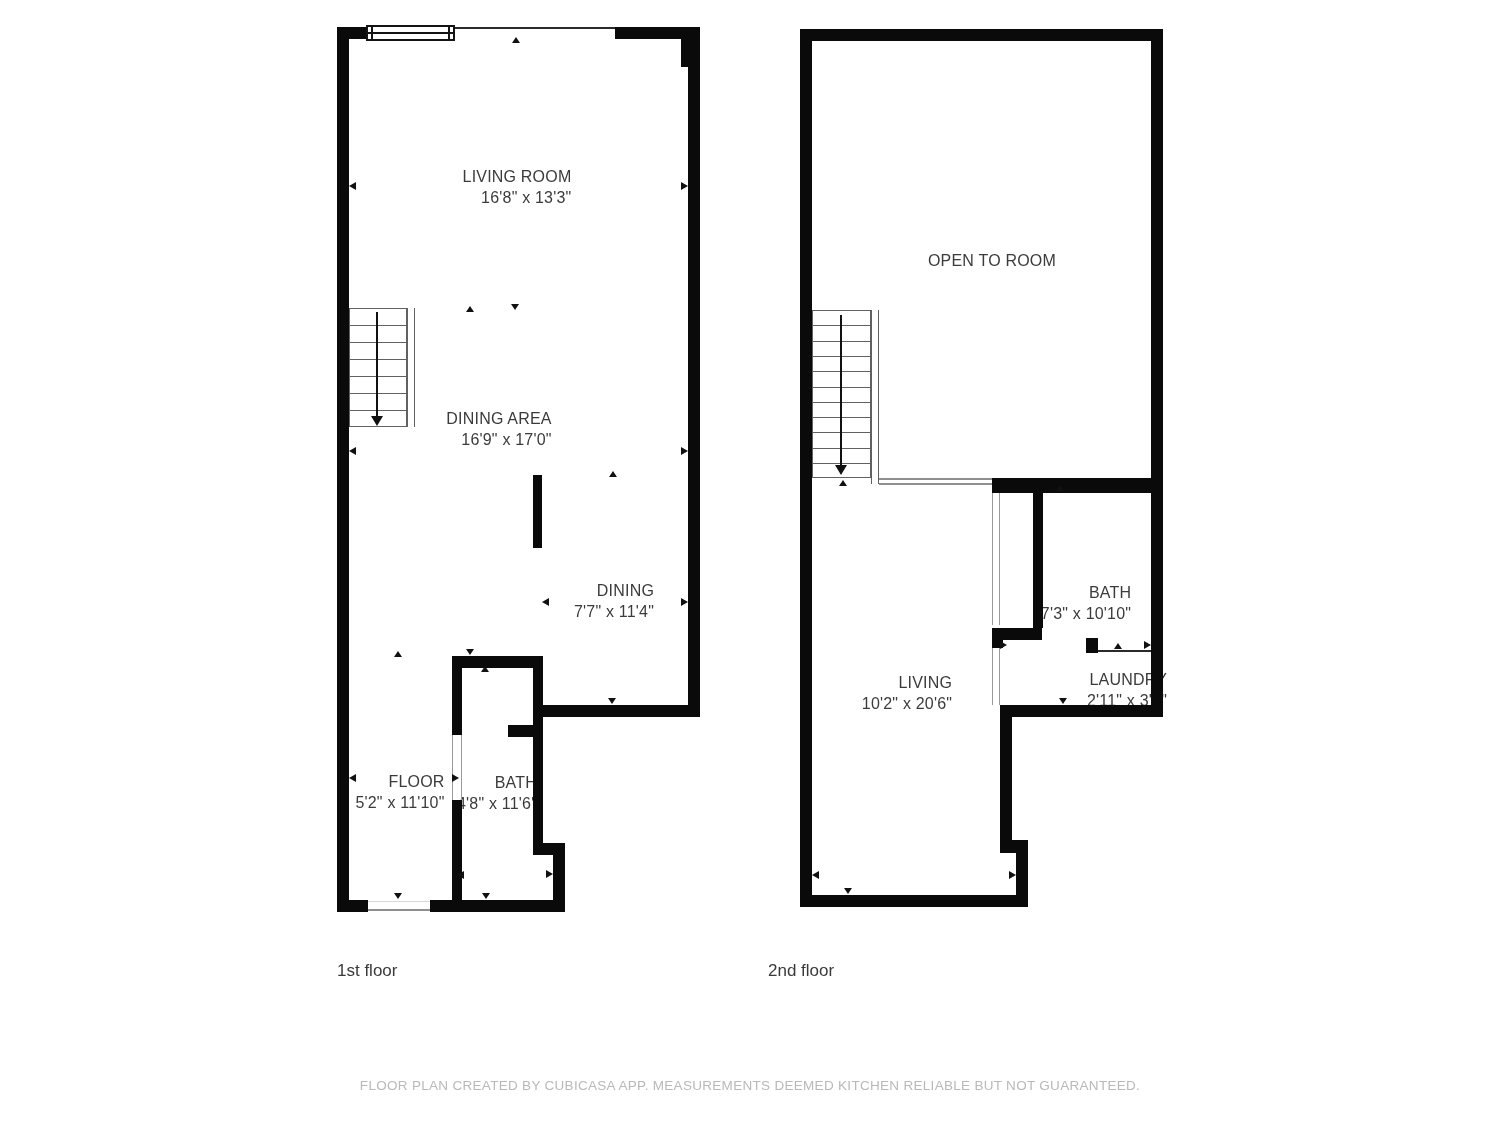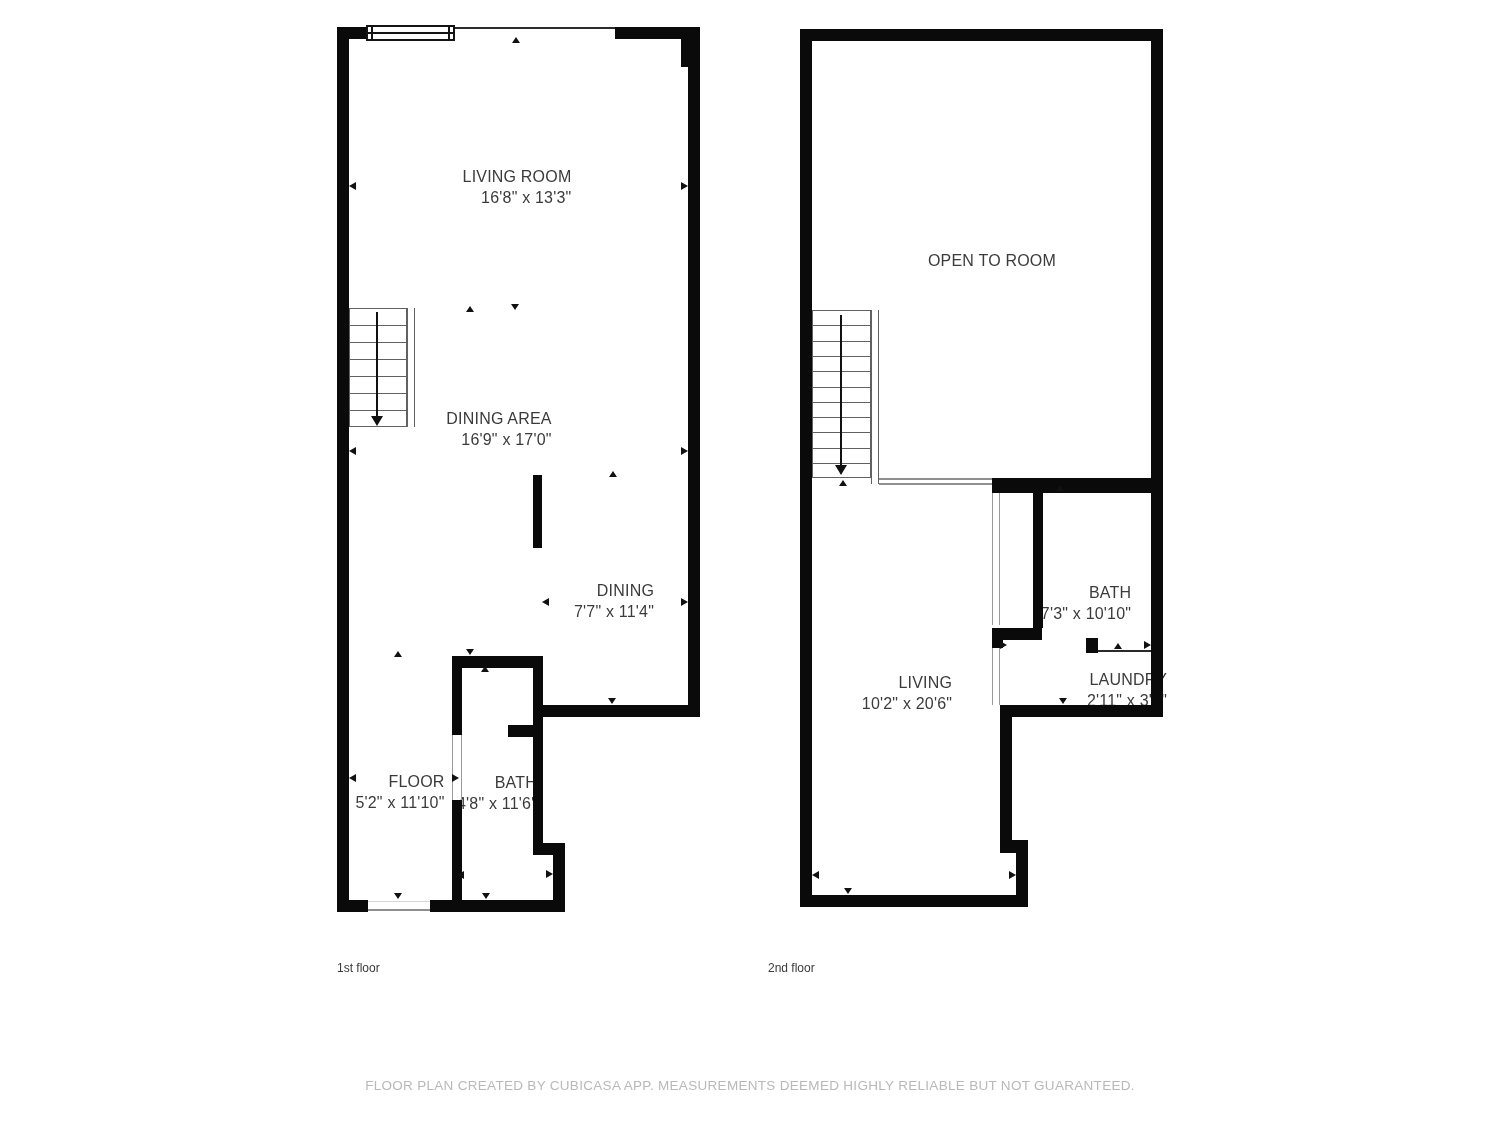--- a/index.html
+++ b/index.html
@@ -9,21 +9,21 @@
   html,body{margin:0;padding:0;background:var(--background);}
   .canvas{position:relative;width:1500px;height:1125px;background:var(--background);
           font-family:"Liberation Sans",sans-serif;overflow:hidden;}
   .w{position:absolute;background:var(--wall);z-index:3;}
   .tl{position:absolute;background:#8f8f8f;z-index:2;}
   .tl.dark{background:#2a2a2a;}
   .tl.light{background:#d8d8d8;}
   .tl.jamb{background:#9a9a9a;}
   .room{position:absolute;transform:translateX(-50%);text-align:right;z-index:1;
         color:var(--room-label);font-size:16px;line-height:21px;letter-spacing:.2px;white-space:nowrap;}
-  .floor-label{position:absolute;color:var(--floor-label);font-size:12px;z-index:4;}
+  .floor-label{position:absolute;color:var(--floor-label);font-size:17px;z-index:4;}
   .disclaimer{position:absolute;left:0;right:0;top:1078px;text-align:center;
         color:var(--disclaimer-text);font-size:13.5px;letter-spacing:.3px;z-index:4;}
   
   .ar{position:absolute;width:0;height:0;z-index:5;}
   .ar.up{border-left:4px solid transparent;border-right:4px solid transparent;border-bottom:6px solid #111;}
   .ar.down{border-left:4px solid transparent;border-right:4px solid transparent;border-top:6px solid #111;}
   .ar.left{border-top:4px solid transparent;border-bottom:4px solid transparent;border-right:7px solid #111;}
   .ar.right{border-top:4px solid transparent;border-bottom:4px solid transparent;border-left:7px solid #111;}
   
   .treads{position:absolute;border:1px solid #616161;background:
@@ -177,14 +177,14 @@
       <div>10'2" x 20'6"</div>
     </div>
     <div class="room" style="left:1127px;top:669px">
       <div>LAUNDRY</div>
       <div>2'11" x 3'0"</div>
     </div>
 
     <div class="floor-label" style="left:768px;top:961px">2nd floor</div>
   </section>
 
-  <div class="disclaimer">FLOOR PLAN CREATED BY CUBICASA APP. MEASUREMENTS DEEMED HIGHLY RELIABLE BUT NOT GUARANTEED.</div>
+  <div class="disclaimer">FLOOR PLAN CREATED BY CUBICASA APP. MEASUREMENTS DEEMED KITCHEN RELIABLE BUT NOT GUARANTEED.</div>
 </div>
 
 </body></html>

